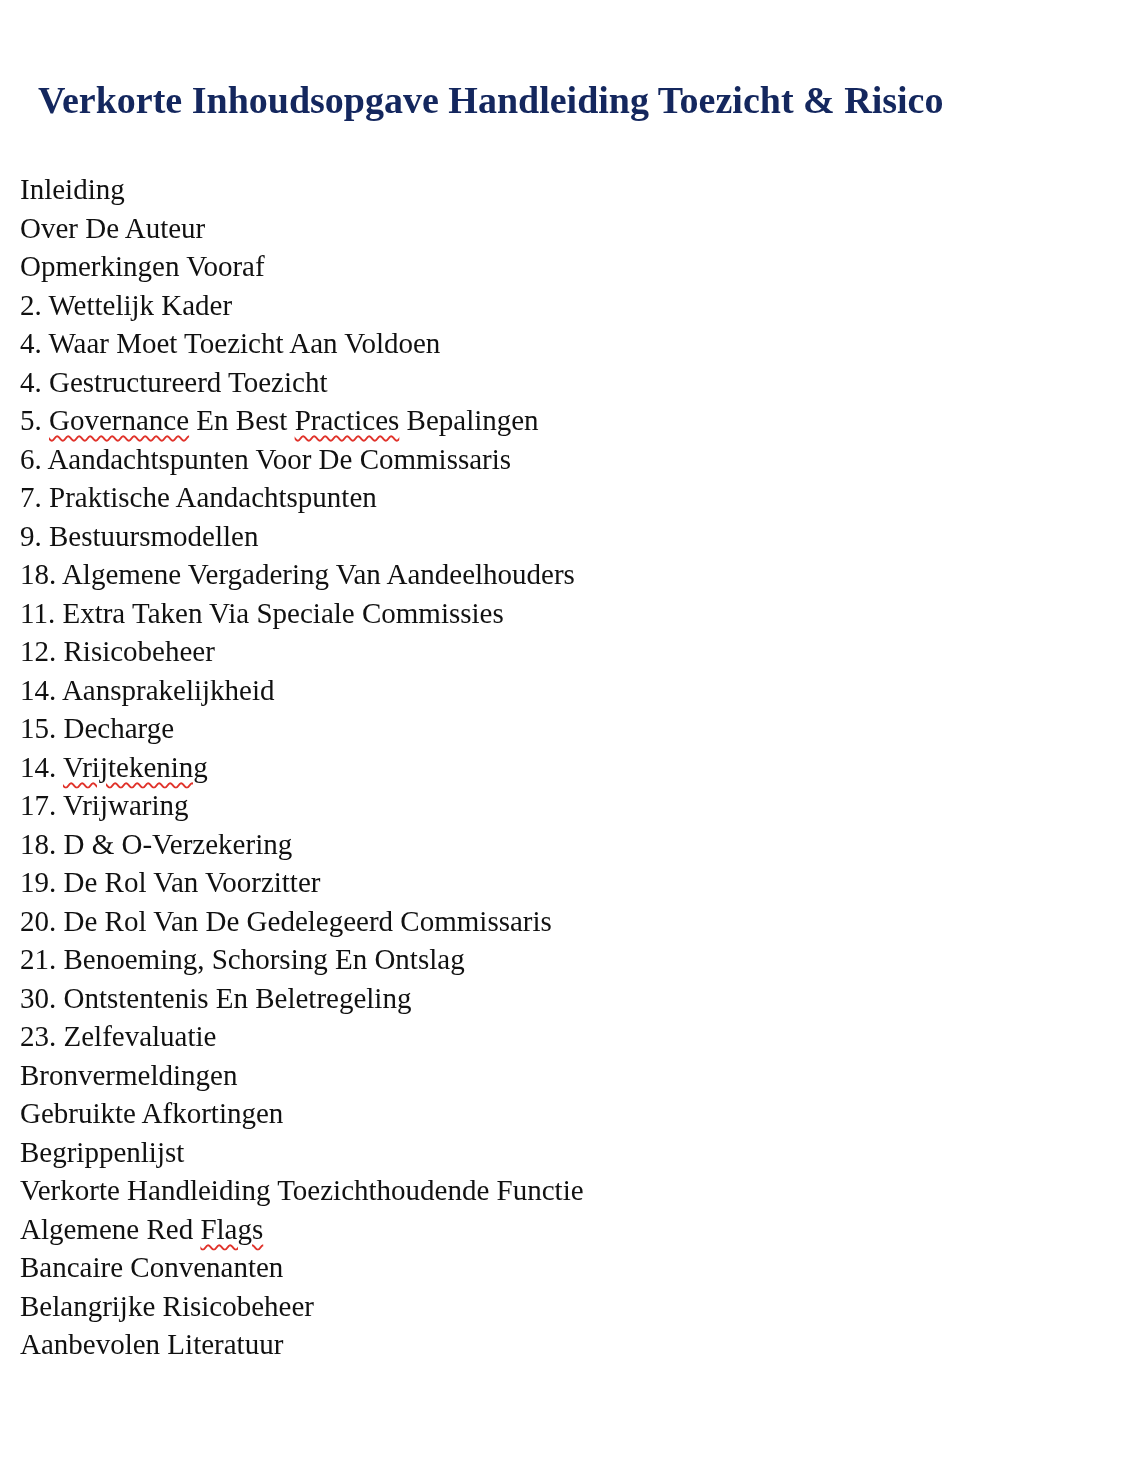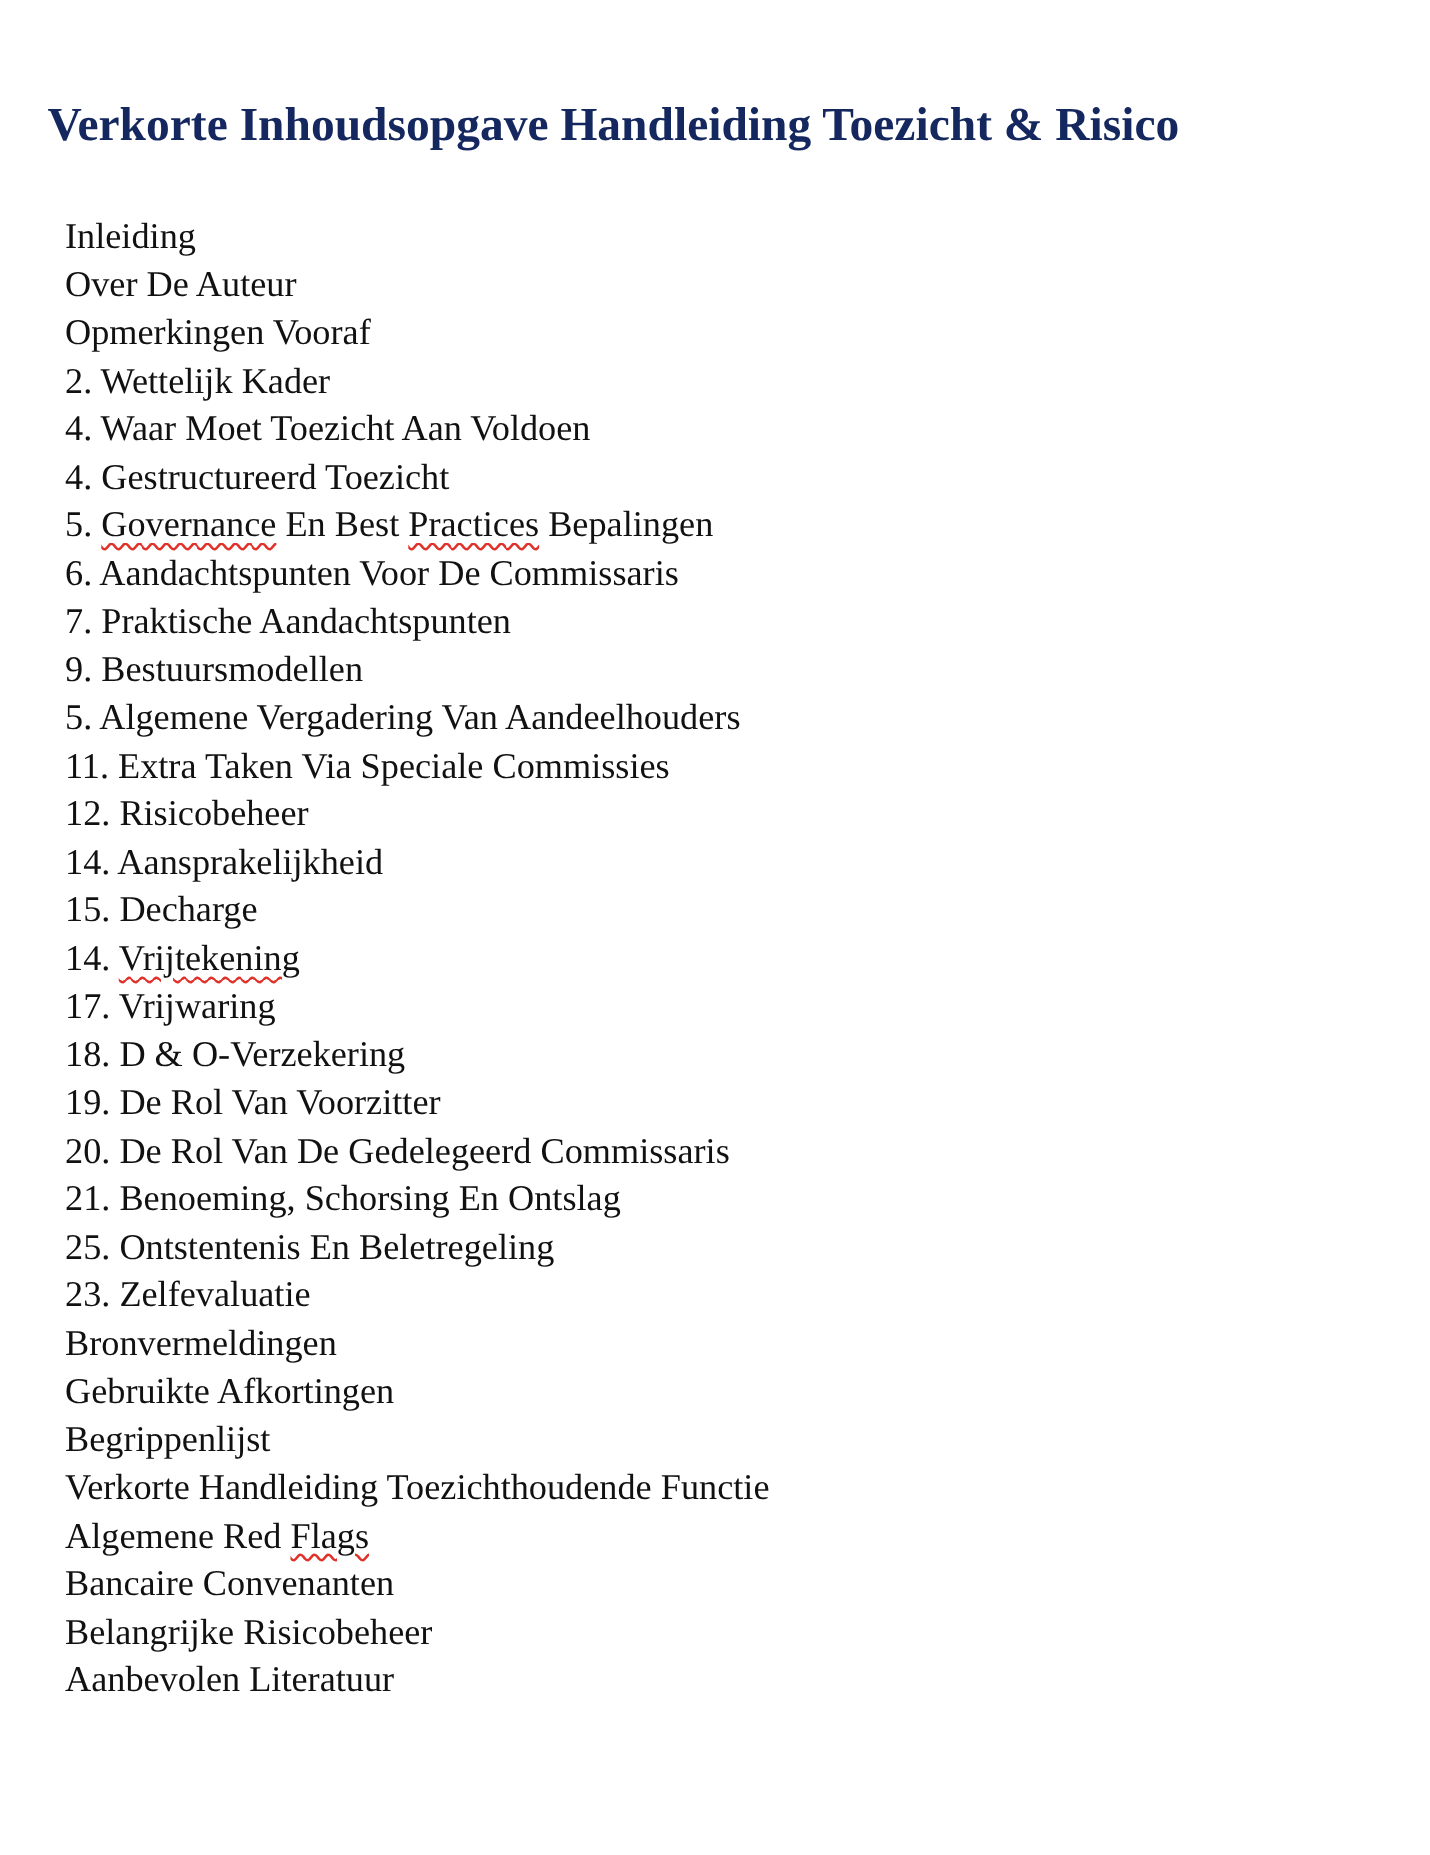--- a/index.html
+++ b/index.html
@@ -21,21 +21,21 @@
       top: 74px;
       margin: 4px;
       font-size: 38px;
       font-weight: bold;
       color: #14275e;
       letter-spacing: 0px;
       white-space: nowrap;
     }
     .toc-list {
       position: absolute;
-      left: 52px;
+      left: 20px;
       top: 170px;
       margin: 0;
       padding: 0;
       list-style: none;
     }
     .toc-item {
       font-size: 29px;
       line-height: 38.5px;
       height: 38.5px;
       white-space: nowrap;
@@ -55,32 +55,32 @@
     <li class="toc-item"><span>Inleiding</span></li>
     <li class="toc-item"><span>Over De Auteur</span></li>
     <li class="toc-item"><span>Opmerkingen Vooraf</span></li>
     <li class="toc-item"><span>2. Wettelijk Kader</span></li>
     <li class="toc-item"><span>4. Waar Moet Toezicht Aan Voldoen</span></li>
     <li class="toc-item"><span>4. Gestructureerd Toezicht</span></li>
     <li class="toc-item"><span>5. </span><span class="spell" style="text-decoration-color: rgb(224, 50, 42);">Governance</span><span> En Best </span><span class="spell" style="text-decoration-color: rgb(224, 50, 42);">Practices</span><span> Bepalingen</span></li>
     <li class="toc-item"><span>6. Aandachtspunten Voor De Commissaris</span></li>
     <li class="toc-item"><span>7. Praktische Aandachtspunten</span></li>
     <li class="toc-item"><span>9. Bestuursmodellen</span></li>
-    <li class="toc-item"><span>5. Algemene Vergadering Van Aandeelhouders</span></li>
+    <li class="toc-item"><span>18. Algemene Vergadering Van Aandeelhouders</span></li>
     <li class="toc-item"><span>11. Extra Taken Via Speciale Commissies</span></li>
     <li class="toc-item"><span>12. Risicobeheer</span></li>
     <li class="toc-item"><span>14. Aansprakelijkheid</span></li>
     <li class="toc-item"><span>15. Decharge</span></li>
     <li class="toc-item"><span>14. </span><span class="spell" style="text-decoration-color: rgb(224, 50, 42);">Vrijtekening</span></li>
     <li class="toc-item"><span>17. Vrijwaring</span></li>
     <li class="toc-item"><span>18. D &amp; O-Verzekering</span></li>
     <li class="toc-item"><span>19. De Rol Van Voorzitter</span></li>
     <li class="toc-item"><span>20. De Rol Van De Gedelegeerd Commissaris</span></li>
     <li class="toc-item"><span>21. Benoeming, Schorsing En Ontslag</span></li>
-    <li class="toc-item"><span>25. Ontstentenis En Beletregeling</span></li>
+    <li class="toc-item"><span>30. Ontstentenis En Beletregeling</span></li>
     <li class="toc-item"><span>23. Zelfevaluatie</span></li>
     <li class="toc-item"><span>Bronvermeldingen</span></li>
     <li class="toc-item"><span>Gebruikte Afkortingen</span></li>
     <li class="toc-item"><span>Begrippenlijst</span></li>
     <li class="toc-item"><span>Verkorte Handleiding Toezichthoudende Functie</span></li>
     <li class="toc-item"><span>Algemene Red </span><span class="spell" style="text-decoration-color: rgb(224, 50, 42);">Flags</span></li>
     <li class="toc-item"><span>Bancaire Convenanten</span></li>
     <li class="toc-item"><span>Belangrijke Risicobeheer</span></li>
     <li class="toc-item"><span>Aanbevolen Literatuur</span></li>
   </ul>

